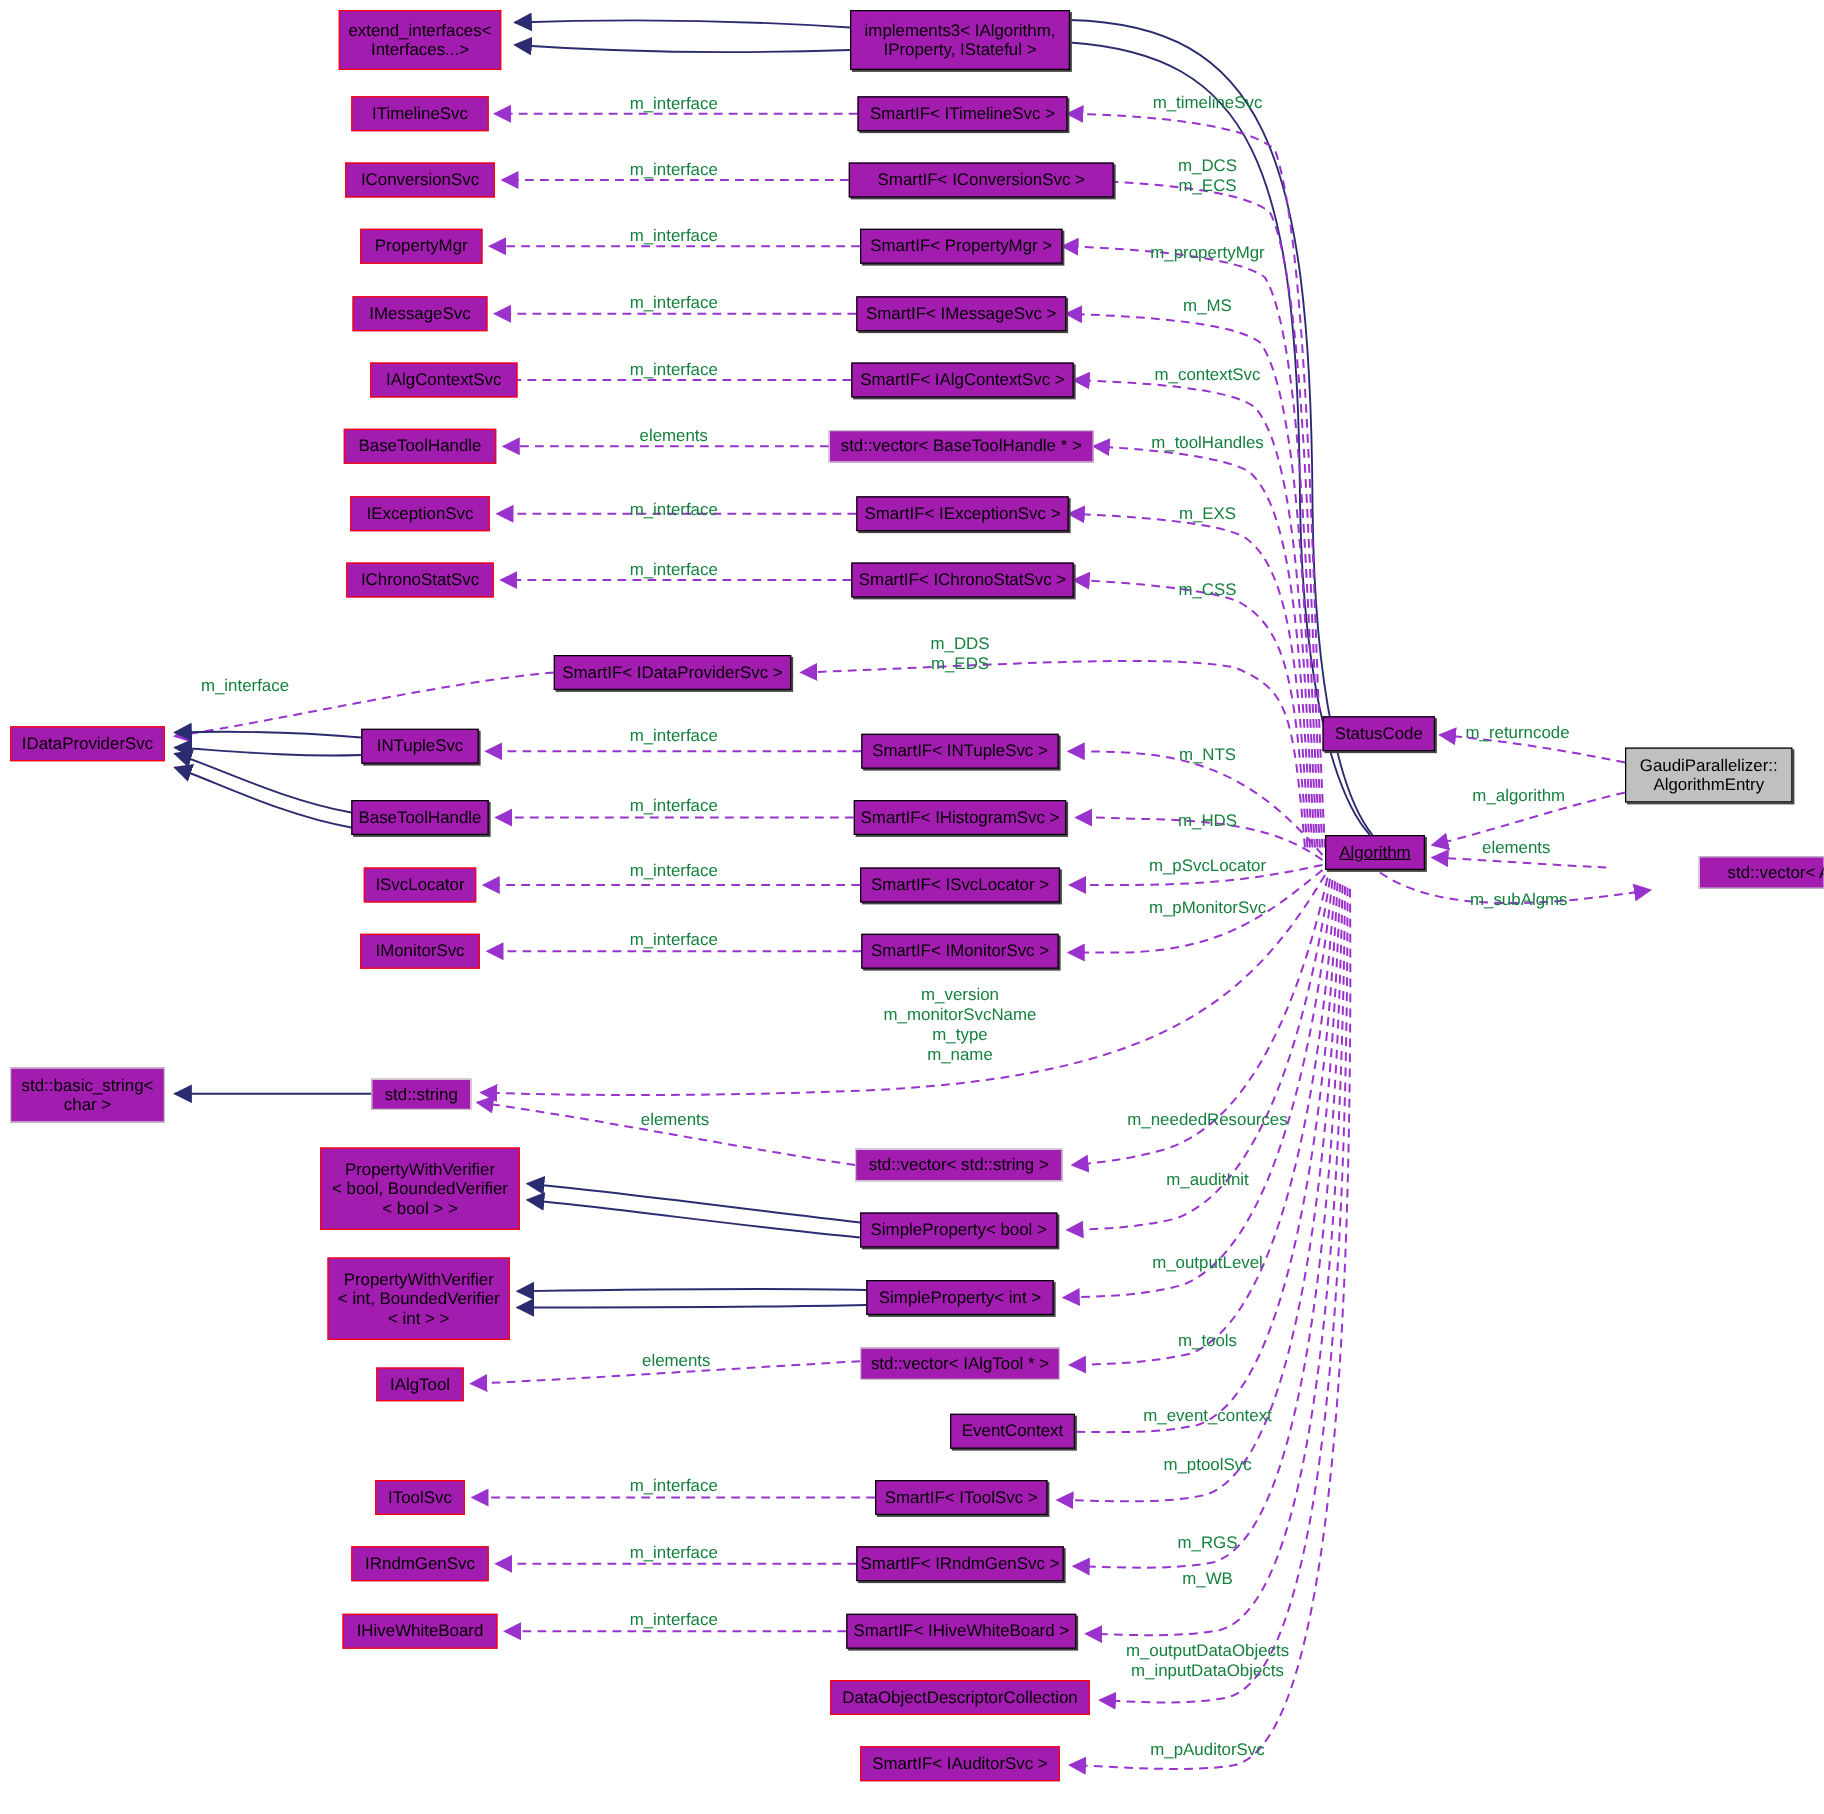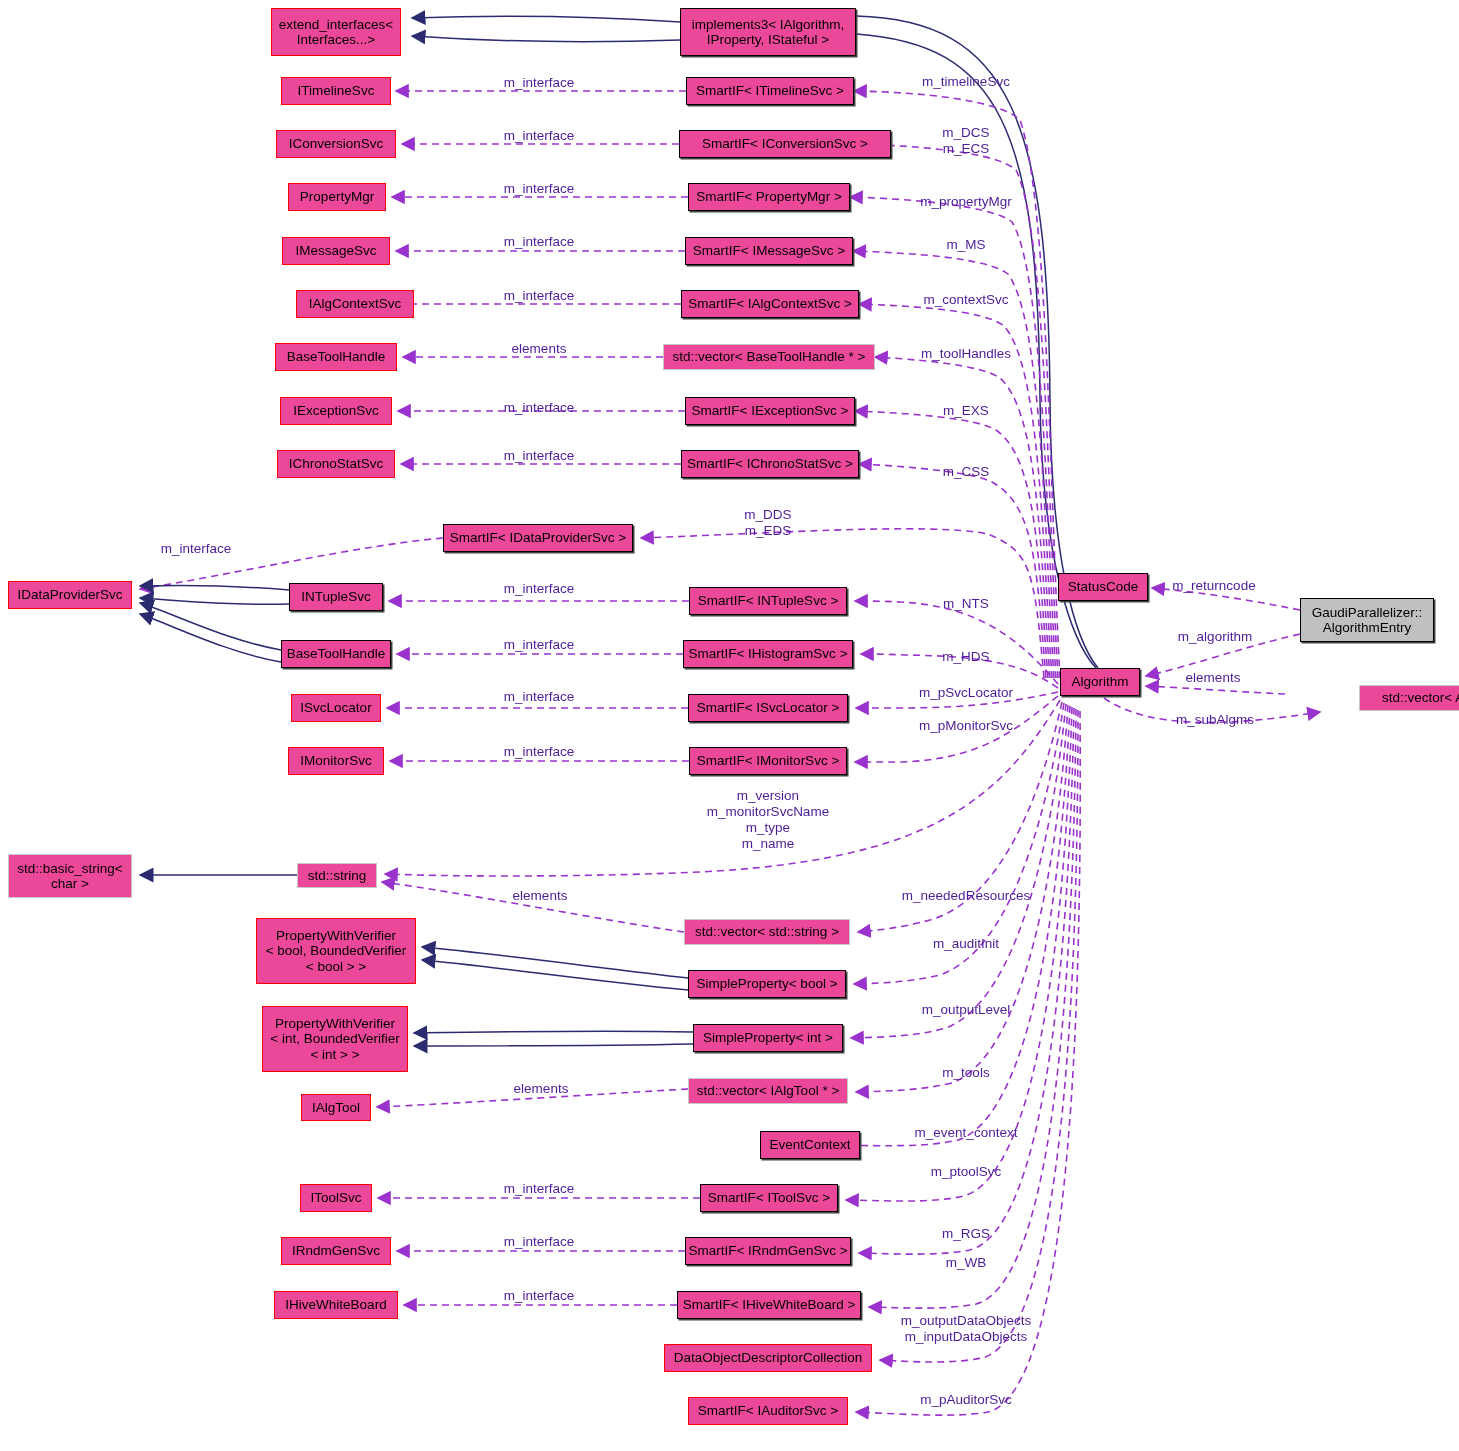--- a/index.html
+++ b/index.html
@@ -14,38 +14,38 @@
   .node{
     position:absolute;
     box-sizing:border-box;
     display:flex;
     align-items:center;
     justify-content:center;
     text-align:center;
     font-size:13.5px;
     line-height:15.5px;
     color:#000000;
-    background:#ec4899;
+    background:#a21caf;
     white-space:pre;
     padding:0 4px;
   }
   
   .n-red{border:1.6px solid #ff0000;}
   
   .n-black{border:1.4px solid #000000;box-shadow:1.5px 1.5px 0 0 #444;}
   
   .n-grey{border:1.2px solid #c8c8c8;}
   
   .n-fill{border:1.5px solid #000000;background:#c0c0c0;box-shadow:1.5px 1.5px 0 0 #444;}
 
   .edgelabel{
     position:absolute;
     font-size:13.5px;
     line-height:16px;
-    color:#4c1d95;
+    color:#15803d;
     white-space:pre;
     text-align:center;
     transform:translateX(-50%);
     pointer-events:none;
   }
   svg.wires{
     position:absolute;
     left:0;top:0;
     width:1459px;height:1451px;
     pointer-events:none;
@@ -180,21 +180,21 @@
       <div class="node n-red" style="left: 8px; top: 581px; width: 124px; height: 28px;">IDataProviderSvc</div>
       <div class="node n-black" style="left: 289px; top: 583px; width: 94px; height: 28px;">INTupleSvc</div>
       <div class="node n-black" style="left: 689px; top: 587px; width: 158px; height: 28px;">SmartIF&lt; INTupleSvc &gt;</div>
       <div class="node n-black" style="left: 281px; top: 640px; width: 110px; height: 28px;">BaseToolHandle</div>
       <div class="node n-black" style="left: 683px; top: 640px; width: 170px; height: 28px;">SmartIF&lt; IHistogramSvc &gt;</div>
       <div class="node n-red" style="left: 291px; top: 694px; width: 90px; height: 28px;">ISvcLocator</div>
       <div class="node n-black" style="left: 688px; top: 694px; width: 160px; height: 28px;">SmartIF&lt; ISvcLocator &gt;</div>
       <div class="node n-red" style="left: 288px; top: 747px; width: 96px; height: 28px;">IMonitorSvc</div>
       <div class="node n-black" style="left: 689px; top: 747px; width: 158px; height: 28px;">SmartIF&lt; IMonitorSvc &gt;</div>
       <div class="node n-black" style="left: 1058px; top: 573px; width: 90px; height: 28px;">StatusCode</div>
-      <div class="node n-black" style="left: 1060px; top: 668px; width: 80px; height: 28px;">Algorithm</div>
+      <div class="node n-black" style="left: 1060px; top: 668px; width: 80px; height: 28px; text-decoration: underline;">Algorithm</div>
       <div class="node n-fill" style="left: 1300px; top: 598px; width: 134px; height: 44px;">GaudiParallelizer::
 AlgorithmEntry</div>
       <div class="node n-grey" style="left: 1359px; top: 685px; width: 197px; height: 26px;">std::vector&lt; Algorithm * &gt;</div>
       <div class="node n-grey" style="left: 8px; top: 854px; width: 124px; height: 44px;">std::basic_string&lt;
 char &gt;</div>
       <div class="node n-grey" style="left: 297px; top: 863px; width: 80px; height: 25px;">std::string</div>
       <div class="node n-grey" style="left: 684px; top: 919px; width: 166px; height: 26px;">std::vector&lt; std::string &gt;</div>
       <div class="node n-red" style="left: 256px; top: 918px; width: 160px; height: 66px;">PropertyWithVerifier
 &lt; bool, BoundedVerifier
 &lt; bool &gt; &gt;</div>

